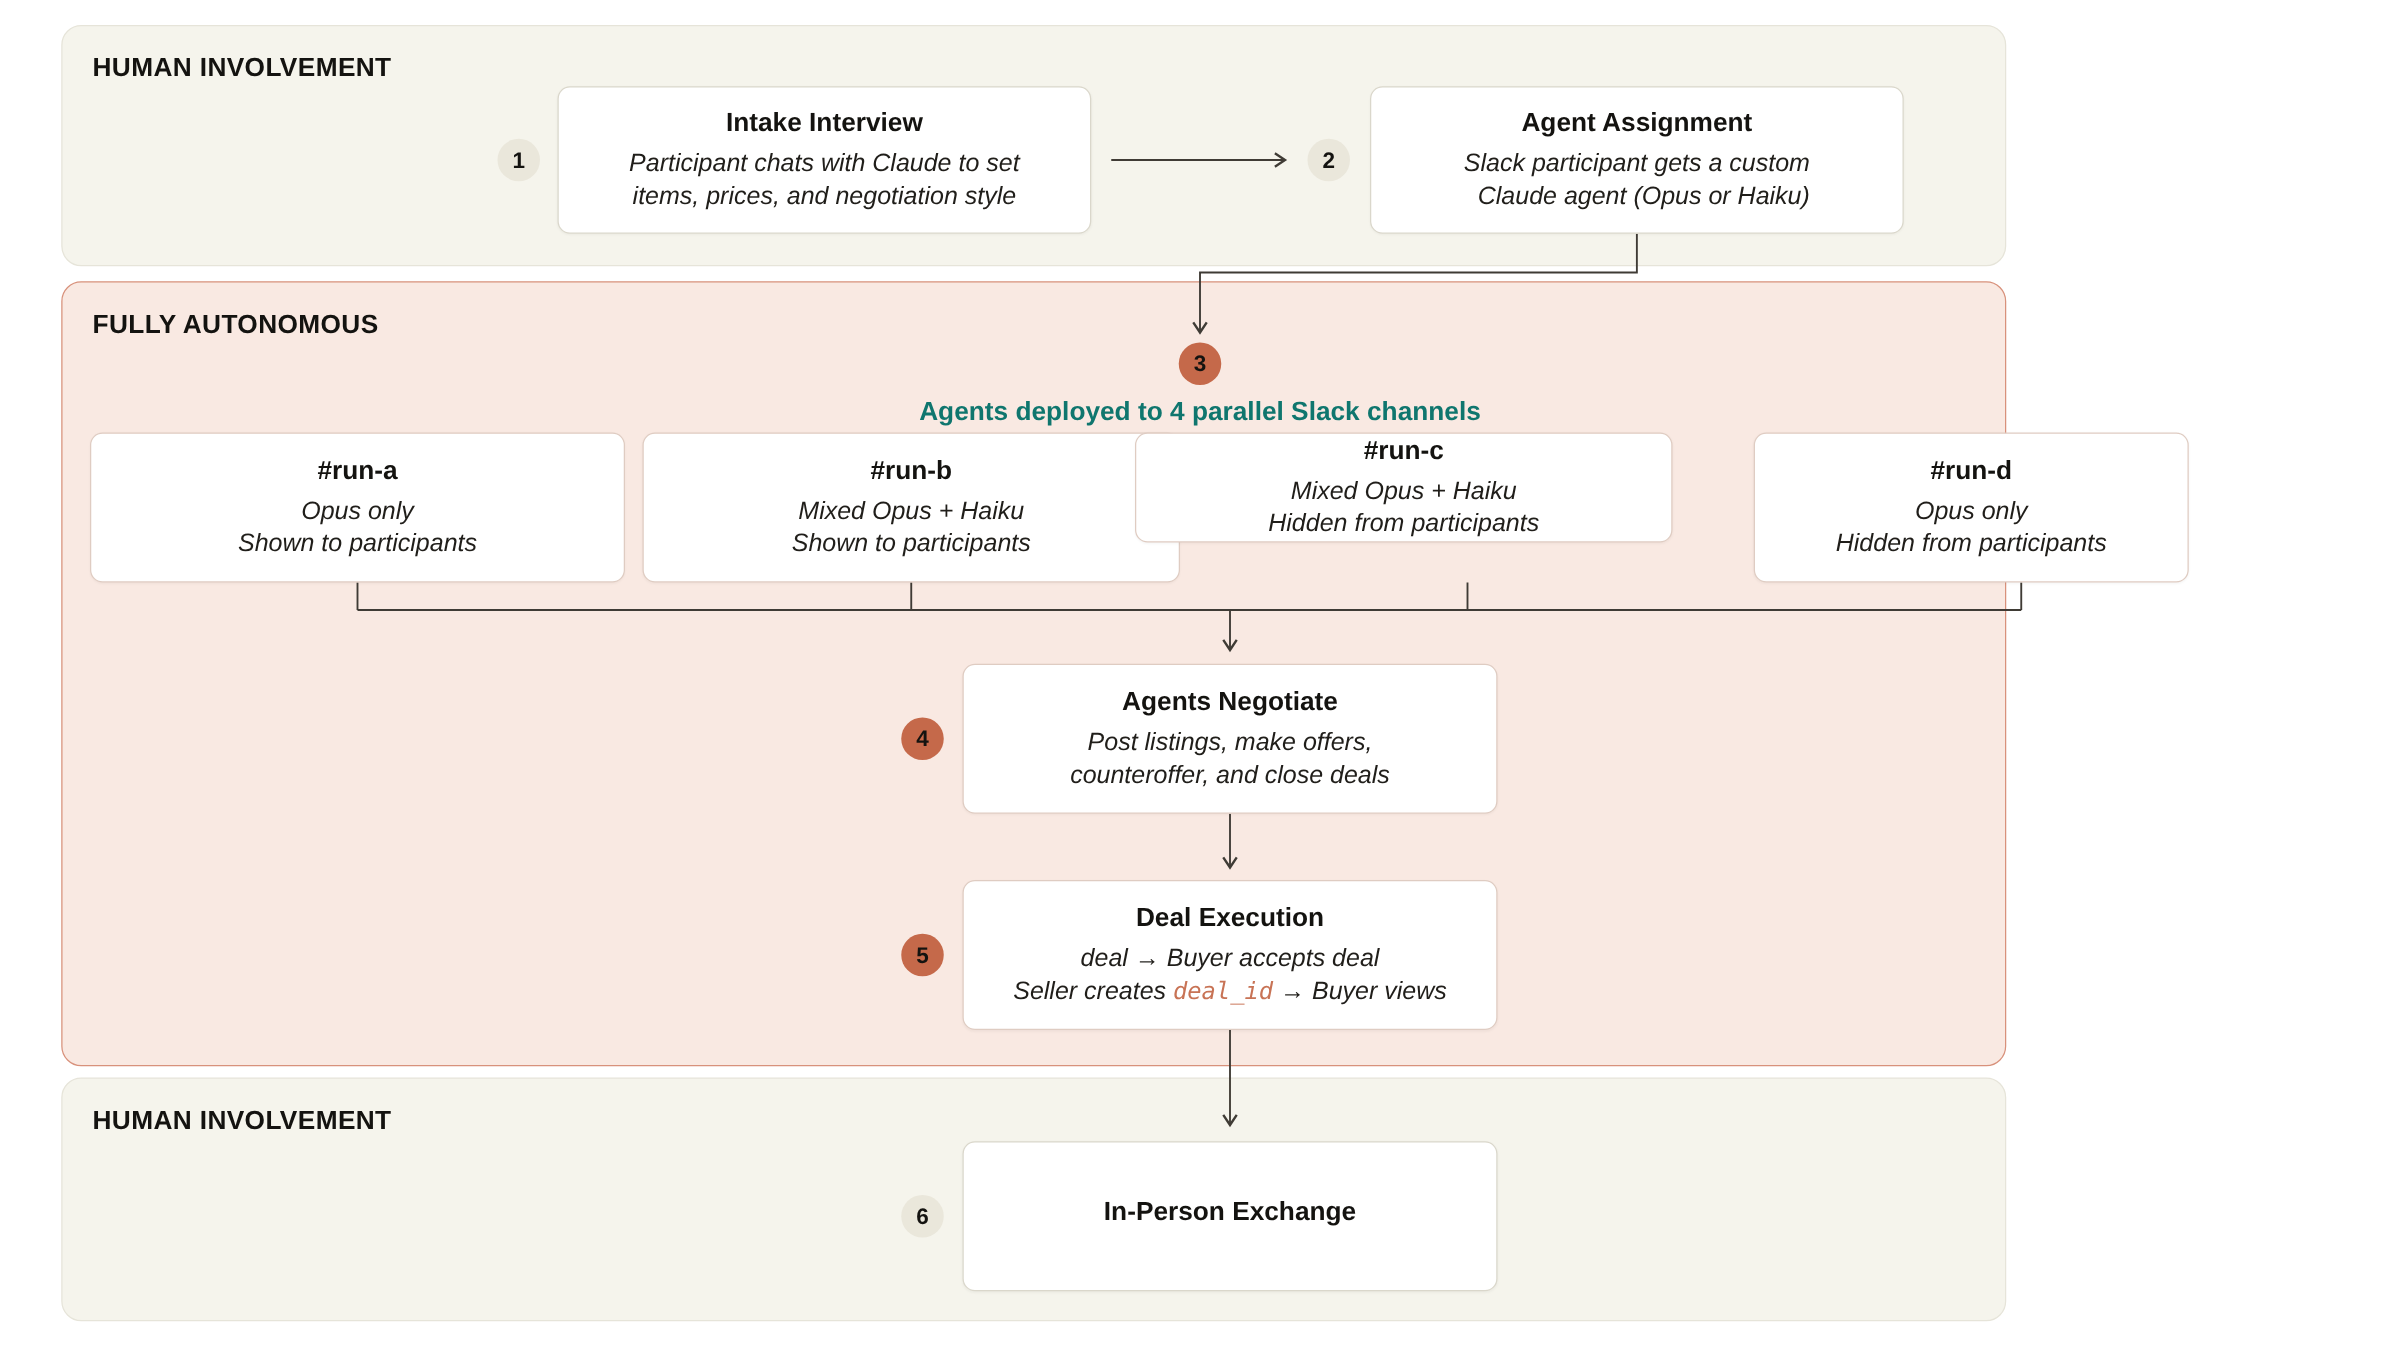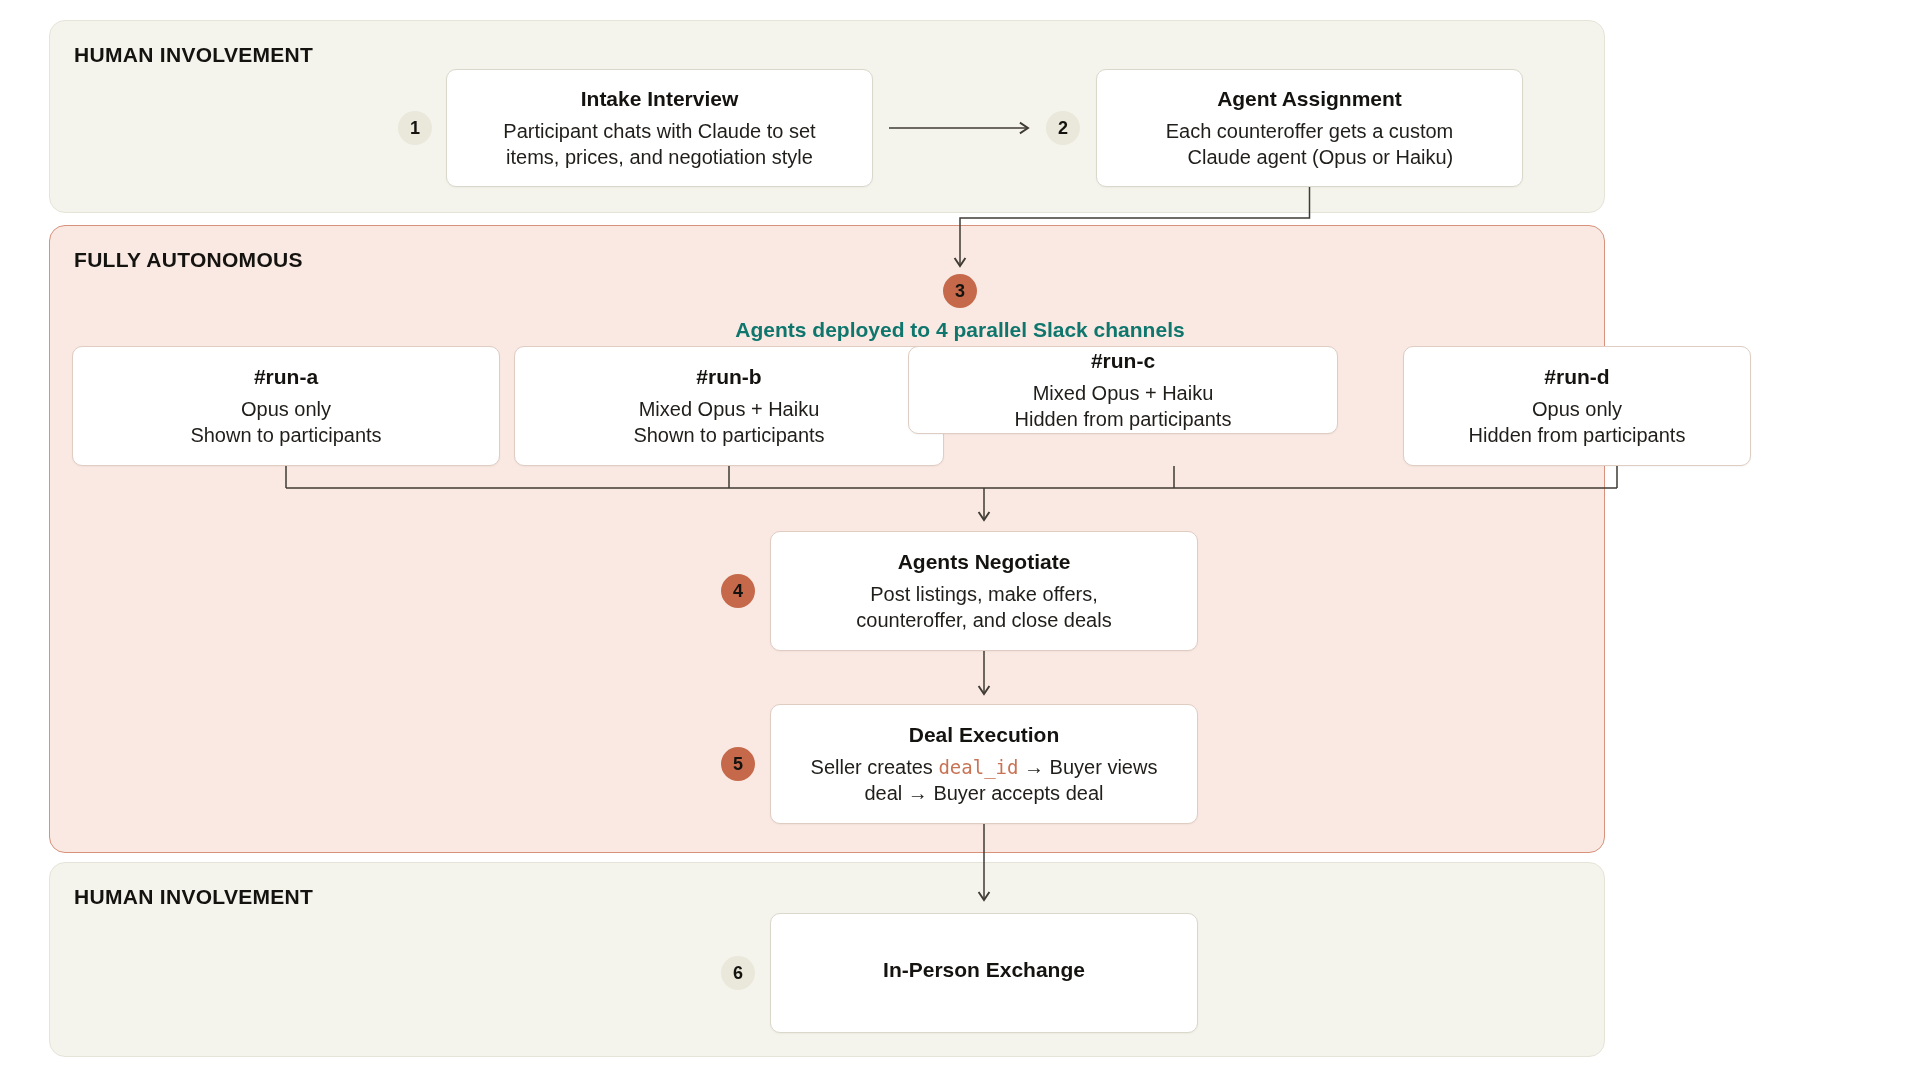--- a/index.html
+++ b/index.html
@@ -55,21 +55,21 @@
     font-weight: bold;
     font-size: 21px;
     margin-bottom: 7px;
     color: #141310;
   }
   .node-body {
     font-size: 20px;
     line-height: 26px;
     color: #201e1a;
   }
-  .bline { display: block; }
+  .bline { display: block; font-style: italic; }
   .badge {
     position: absolute;
     width: 34px;
     height: 34px;
     border-radius: 50%;
     display: flex;
     align-items: center;
     justify-content: center;
     font-size: 18px;
     font-weight: bold;
@@ -129,21 +129,21 @@
     <div class="node-body">
       <span class="bline">Participant chats with Claude to set</span>
       <span class="bline">items, prices, and negotiation style</span>
     </div>
   </div>
 
   <div class="badge neutral" style="left:1046px; top:111px;">2</div>
   <div class="node" style="left:1096px; top:69px; width:427px; height:118px;text-align:right;">
     <div class="node-title">Agent Assignment</div>
     <div class="node-body">
-      <span class="bline">Each counteroffer gets a custom</span>
+      <span class="bline">Slack participant gets a custom</span>
       <span class="bline">Claude agent (Opus or Haiku)</span>
     </div>
   </div>
 
   <div class="badge orange" style="left:943px; top:274px;">3</div>
   <div class="headline" style="top:318px;">Agents deployed to 4 parallel Slack channels</div>
 
   <div class="node on-pink" style="left:72px; top:346px; width:428px; height:120px;">
     <div class="node-title">#run-a</div>
     <div class="node-body">
@@ -179,22 +179,22 @@
     <div class="node-body">
       <span class="bline">Post listings, make offers,</span>
       <span class="bline">counteroffer, and close deals</span>
     </div>
   </div>
 
   <div class="badge orange" style="left:721px; top:747px;">5</div>
   <div class="node on-pink" style="left:770px; top:704px; width:428px; height:120px;">
     <div class="node-title">Deal Execution</div>
     <div class="node-body">
+      <span class="bline">deal → Buyer accepts deal</span>
       <span class="bline"><span>Seller creates </span><span class="code">deal_id</span><span> → Buyer views</span></span>
-      <span class="bline">deal → Buyer accepts deal</span>
     </div>
   </div>
 
   <div class="badge neutral" style="left:721px; top:956px;">6</div>
   <div class="node" style="left:770px; top:913px; width:428px; height:120px;gap:40px;">
     <div class="node-title">In-Person Exchange</div>
   </div>
 
 </div>
 

